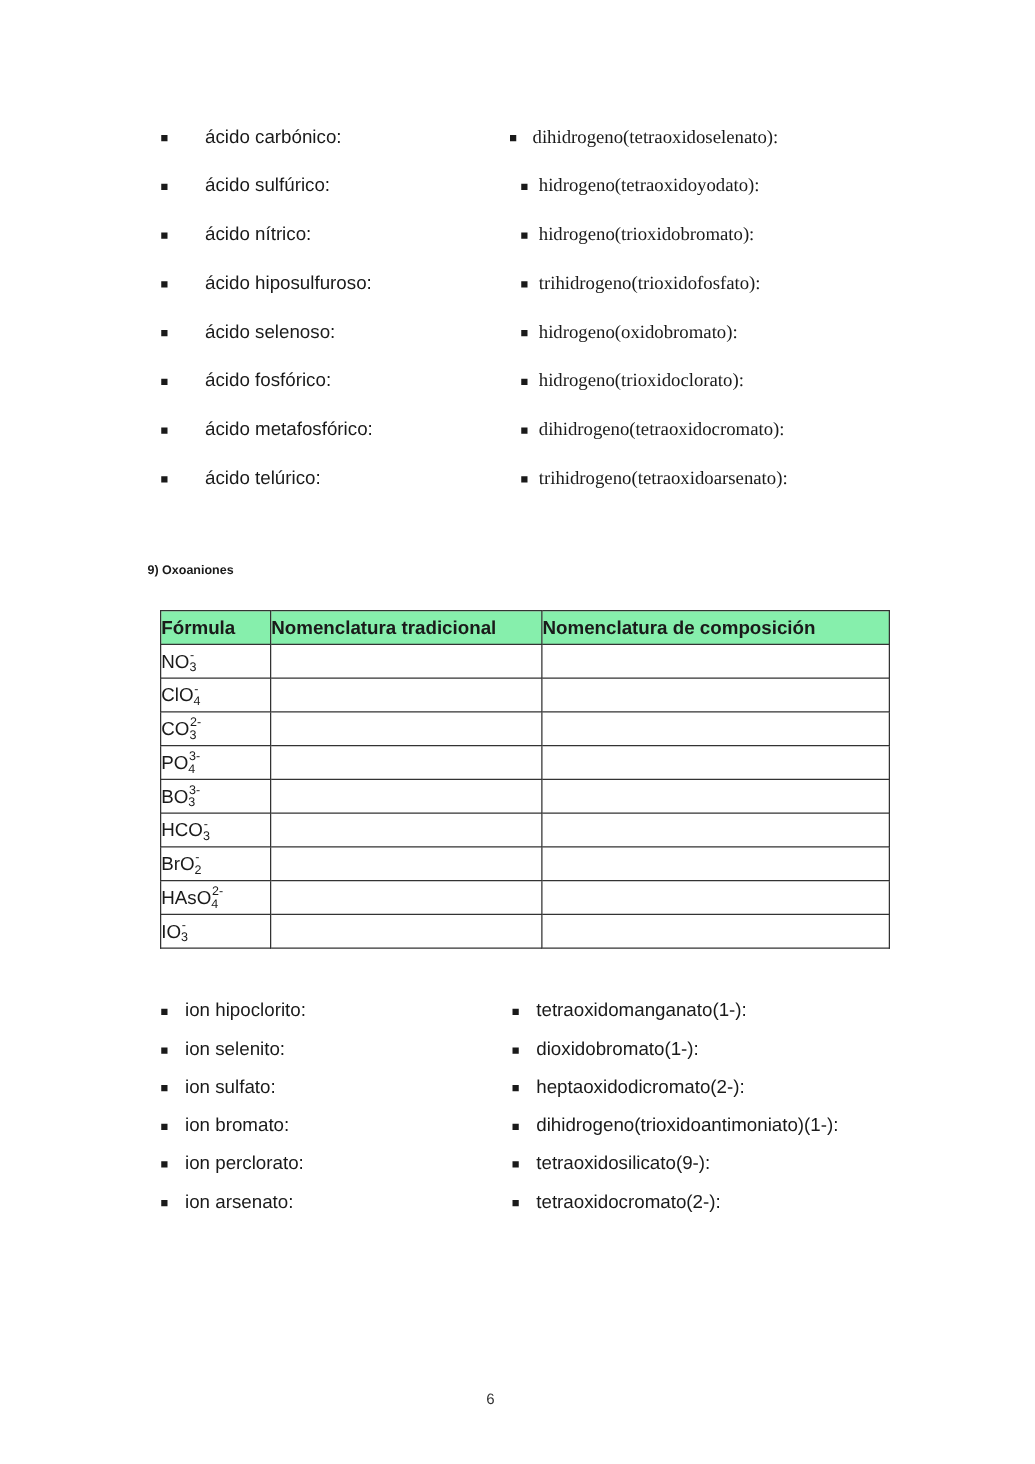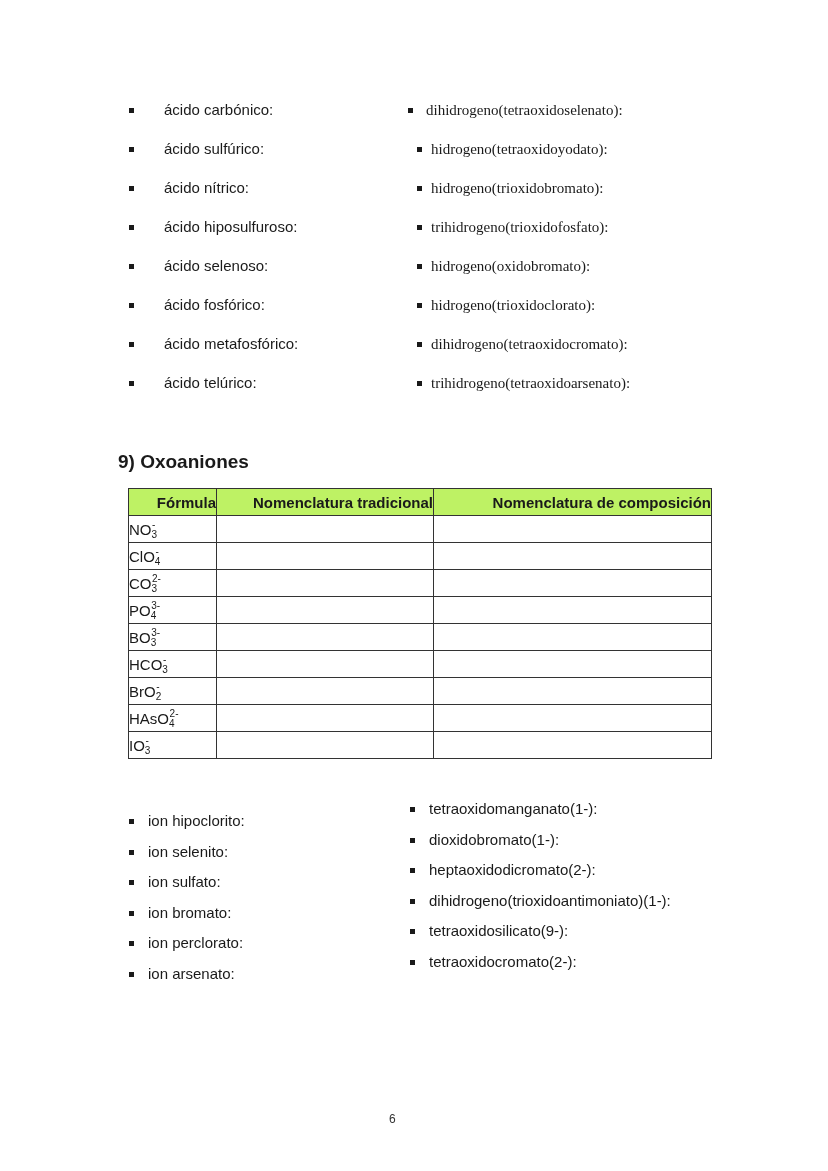--- a/index.html
+++ b/index.html
@@ -11,32 +11,32 @@
   .txt { display: inline-block; }
   #acids-left { left: 129px; top: 101px; }
   #acids-left li { height: 39px; }
   #acids-left .txt { margin-left: 35px; }
   #acids-right { left: 408px; top: 101px; font-family: Liberation Serif, serif; }
   #acids-right li { height: 39px; }
   #acids-right li .txt { margin-left: 23px; }
   #acids-right li.first .txt { margin-left: 18px; }
   #acids-right li.first .bullet { left: 0; }
   #acids-right li:not(.first) .bullet { left: 9px; }
-  .section-title { position: absolute; left: 118px; top: 451px; font-size: 19px; font-weight: bold; }
+  .section-title { position: absolute; left: 118px; top: 451px; font-size: 10px; font-weight: bold; }
   table.ox { position: absolute; left: 128px; top: 488px; border-collapse: collapse; font-size: 15px; }
   table.ox th, table.ox td { border: 1px solid #333; padding: 0; height: 26px; }
-  table.ox th { background: #bef264; font-weight: bold; text-align: right; height: 26px; }
+  table.ox th { background: #86efac; font-weight: bold; text-align: left; height: 26px; }
   table.ox td.formula { }
   table.ox col.c1 { width: 88px; }
   table.ox col.c2 { width: 217px; }
   table.ox col.c3 { width: 278px; }
   sub, sup { font-size: 10px; line-height: 0; }
   sup { vertical-align: 7px; margin-left: -5px; }
   sub { vertical-align: -3px; }
-  #ions-left { left: 129px; top: 800px; margin-top: 12px; }
+  #ions-left { left: 129px; top: 800px; }
   #ions-left li { height: 30.5px; }
   #ions-left .txt { margin-left: 19px; }
   #ions-right { left: 410px; top: 800px; }
   #ions-right li { height: 30.5px; }
   #ions-right .txt { margin-left: 19px; }
   .page-number { position: absolute; left: 389px; top: 1112px; font-size: 12px; color: #333; }
 </style>
 </head>
 <body>
 

